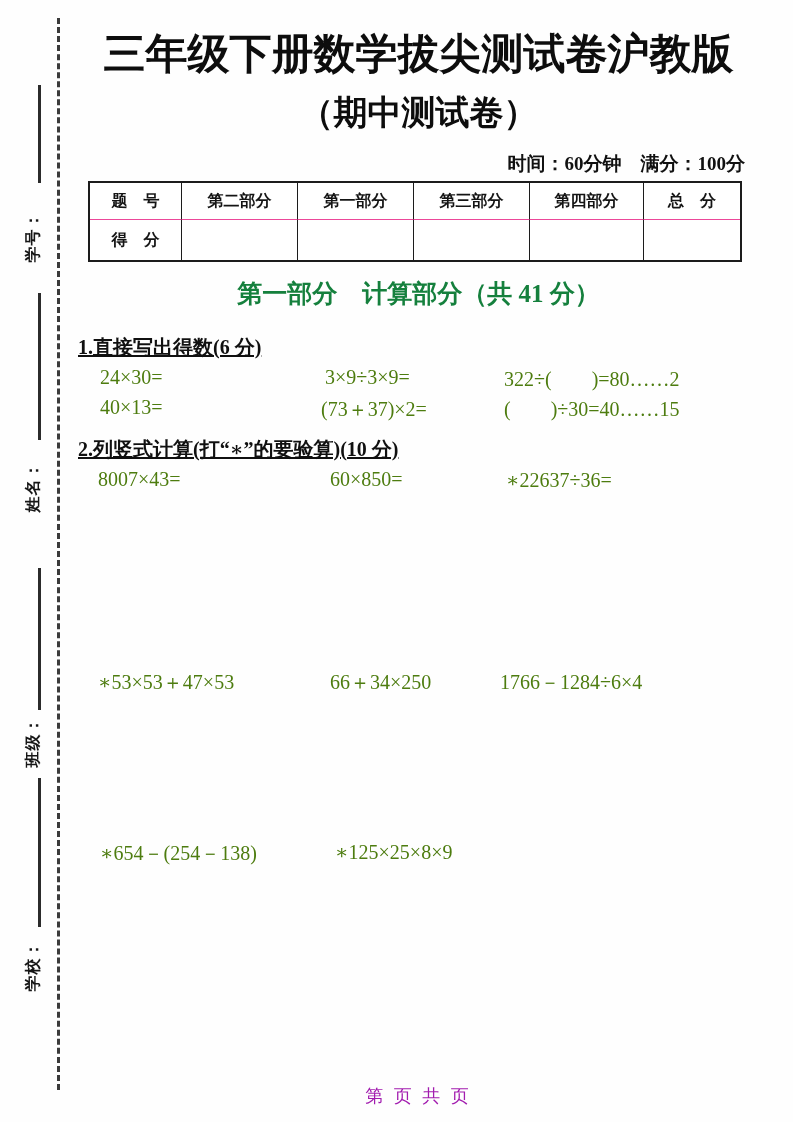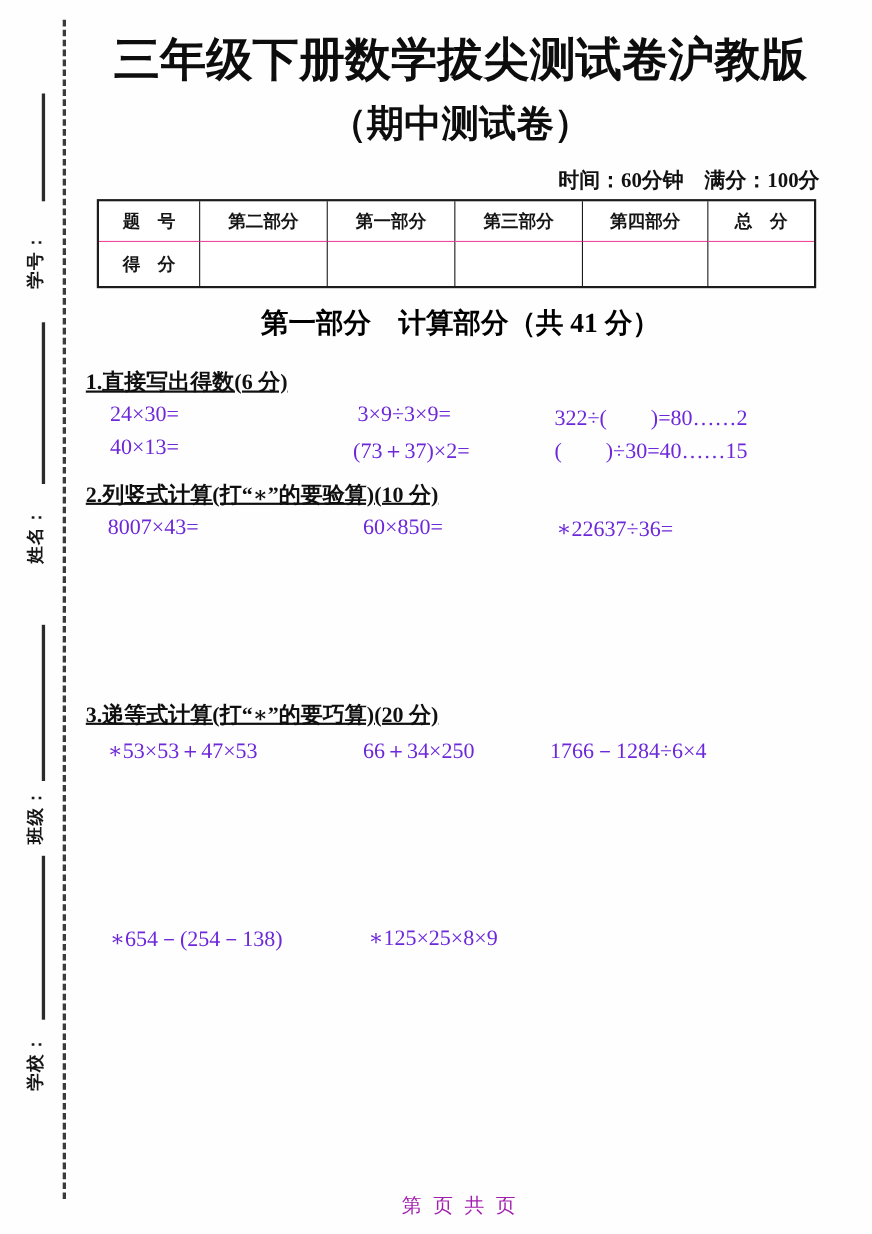--- a/index.html
+++ b/index.html
@@ -27,23 +27,23 @@
   .score-table{position:absolute;left:88px;top:181px;display:grid;
     grid-template-columns:92px 116px 116px 116px 114px 96px;
     grid-template-rows:37px 40px;border:2px solid #1c1c1c;background:#fff;}
   .st-cell{border-right:1px solid #1c1c1c;border-bottom:1px solid #ec4899;
     display:flex;align-items:center;justify-content:center;
     font-size:16px;font-weight:700;color:#141414;}
   .st-cell.c-last{border-right:none;}
   .st-cell.r-last{border-bottom:none;}
   
   .section-heading{position:absolute;left:60px;right:16px;top:277px;margin:0;
-    text-align:center;font-size:25px;font-weight:700;color:#000000;}
+    text-align:center;font-size:25px;font-weight:700;color:#15803d;}
   .q-label{position:absolute;left:78px;font-size:20px;font-weight:700;color:#101010;text-decoration:underline;}
-  .expr{position:absolute;font-size:20px;color:#6d28d9;white-space:nowrap;}
+  .expr{position:absolute;font-size:20px;color:#4d7c0f;white-space:nowrap;}
   .footer{position:absolute;left:60px;right:16px;top:1084px;text-align:center;
     font-size:18px;letter-spacing:3px;color:#a21caf;}
 </style>
 </head>
 <body>
 
 <div class="paper">
 
   <div class="binding-line"></div>
 
@@ -84,21 +84,20 @@
   <span class="expr" style="left:504px;top:366px;">322÷(　　)=80……2</span>
   <span class="expr" style="left:100px;top:396px;">40×13=</span>
   <span class="expr" style="left:321px;top:396px;">(73＋37)×2=</span>
   <span class="expr" style="left:504px;top:396px;">(　　)÷30=40……15</span>
 
   <div class="q-label" style="top:436px;">2.列竖式计算(打“∗”的要验算)(10 分)</div>
   <span class="expr" style="left:98px;top:468px;">8007×43=</span>
   <span class="expr" style="left:330px;top:468px;">60×850=</span>
   <span class="expr" style="left:506px;top:468px;">∗22637÷36=</span>
 
-  <div class="q-label" style="top:636px;">3.递等式计算(打“∗”的要巧算)(20 分)</div>
   <span class="expr" style="left:98px;top:669px;">∗53×53＋47×53</span>
   <span class="expr" style="left:330px;top:669px;">66＋34×250</span>
   <span class="expr" style="left:500px;top:669px;">1766－1284÷6×4</span>
   <span class="expr" style="left:100px;top:840px;">∗654－(254－138)</span>
   <span class="expr" style="left:335px;top:840px;">∗125×25×8×9</span>
 
   <div class="footer">第 页 共 页</div>
 
 </div>
 

